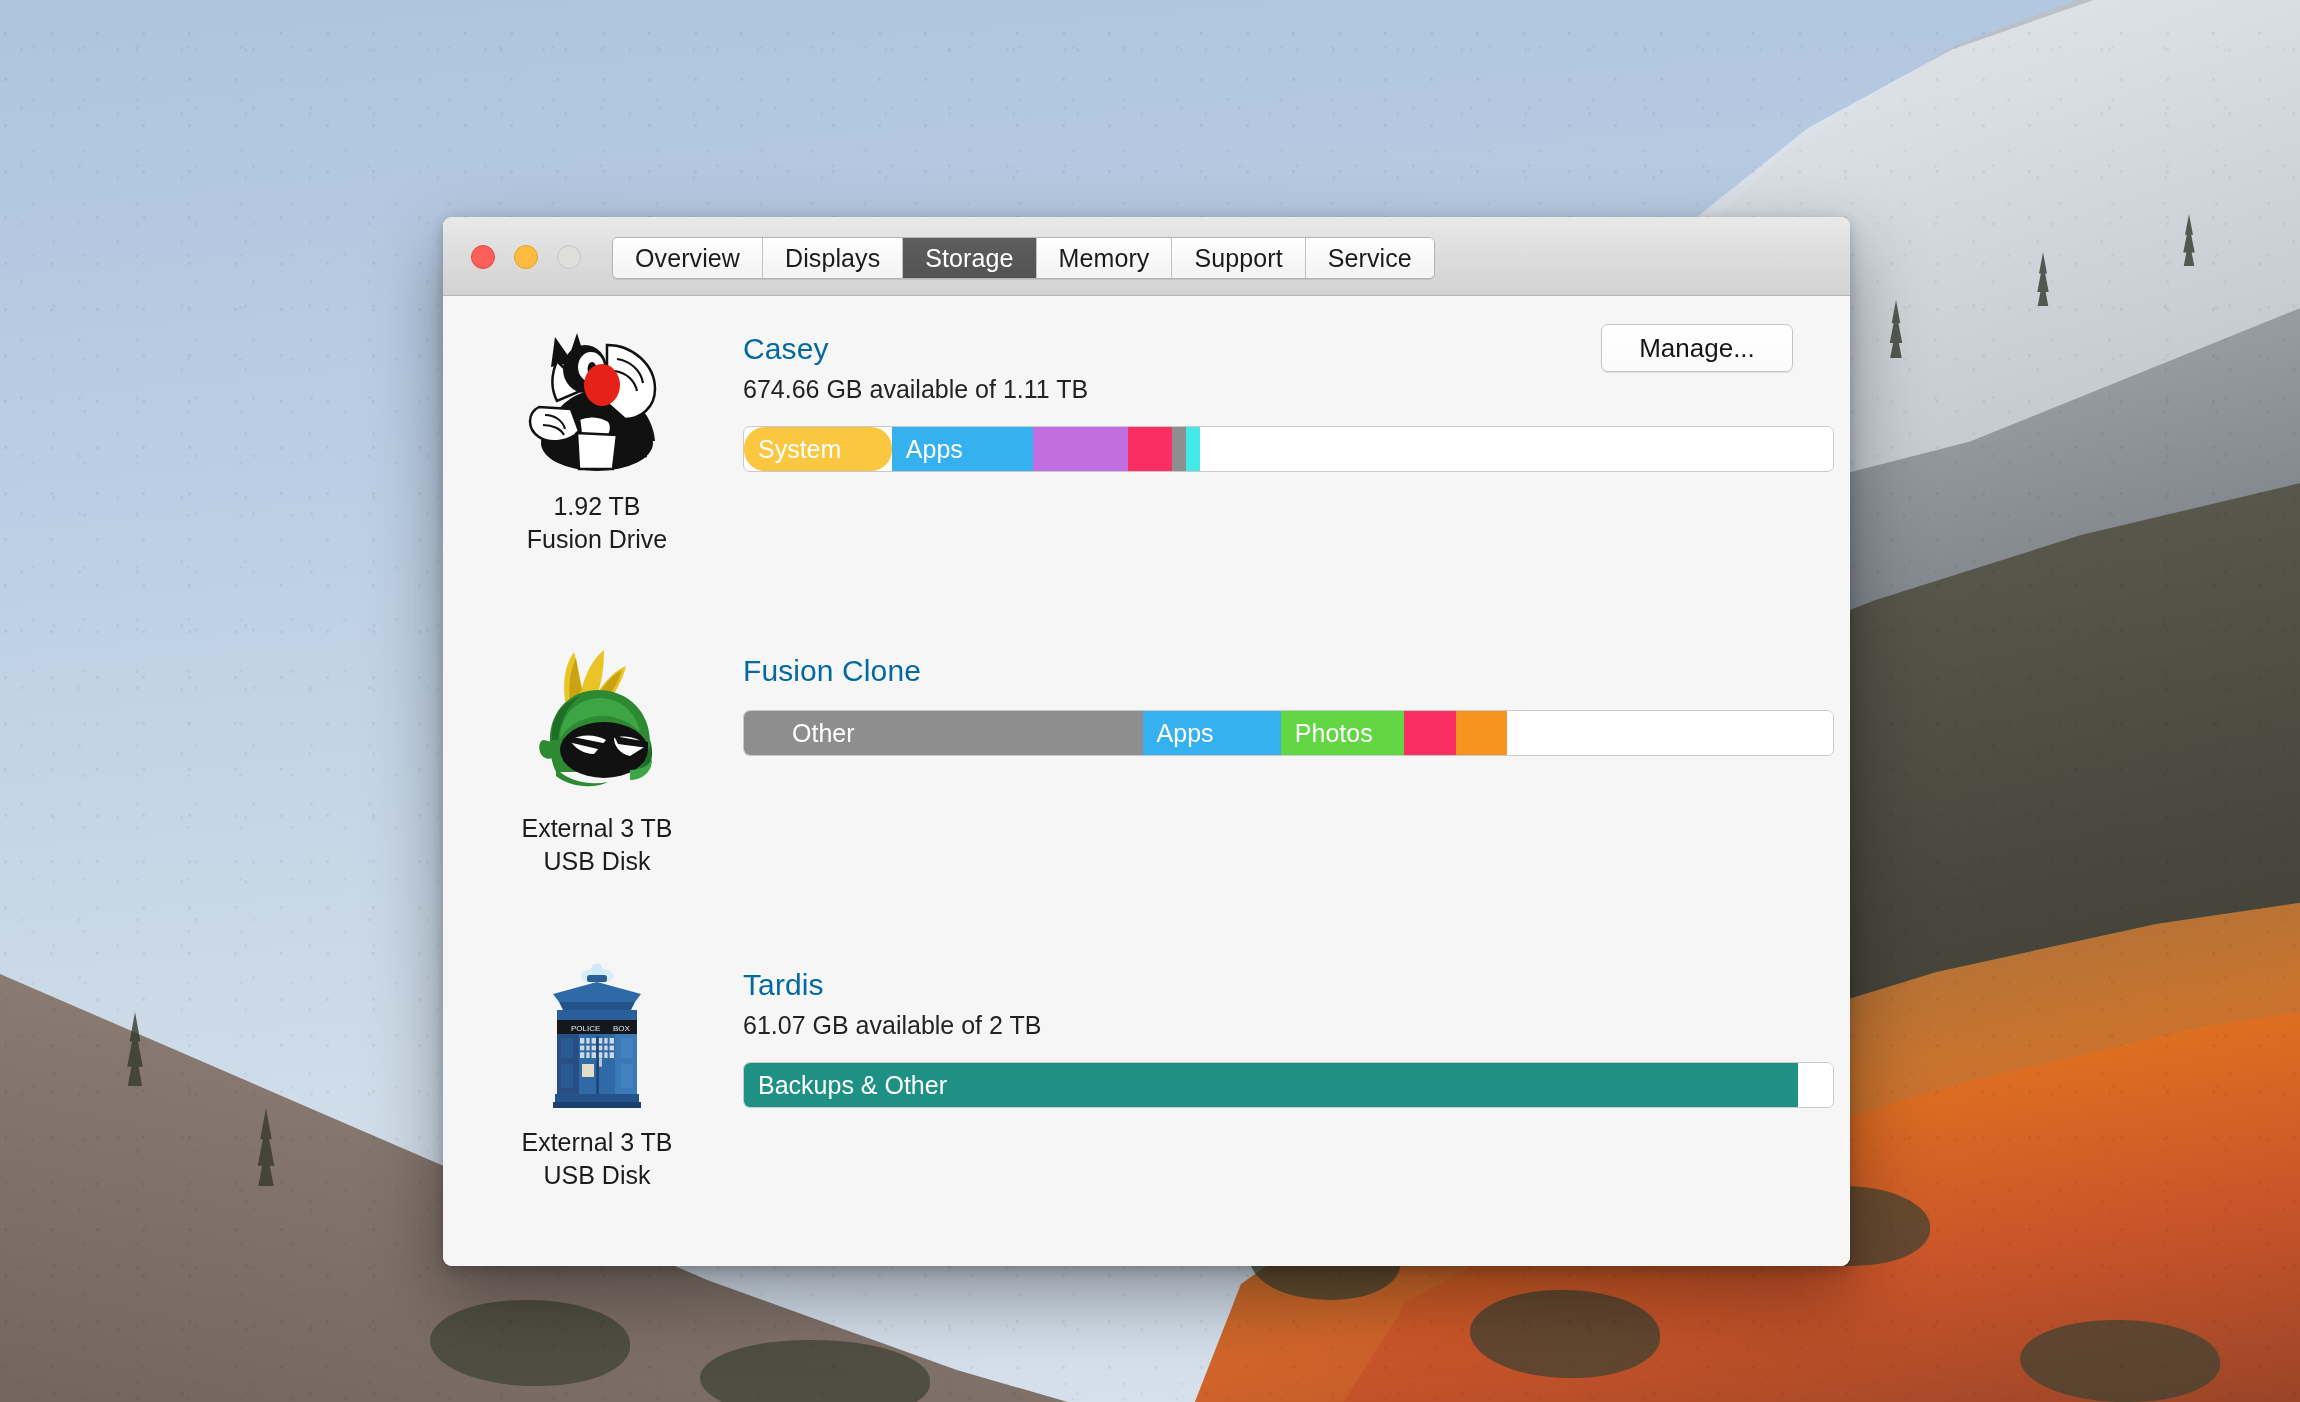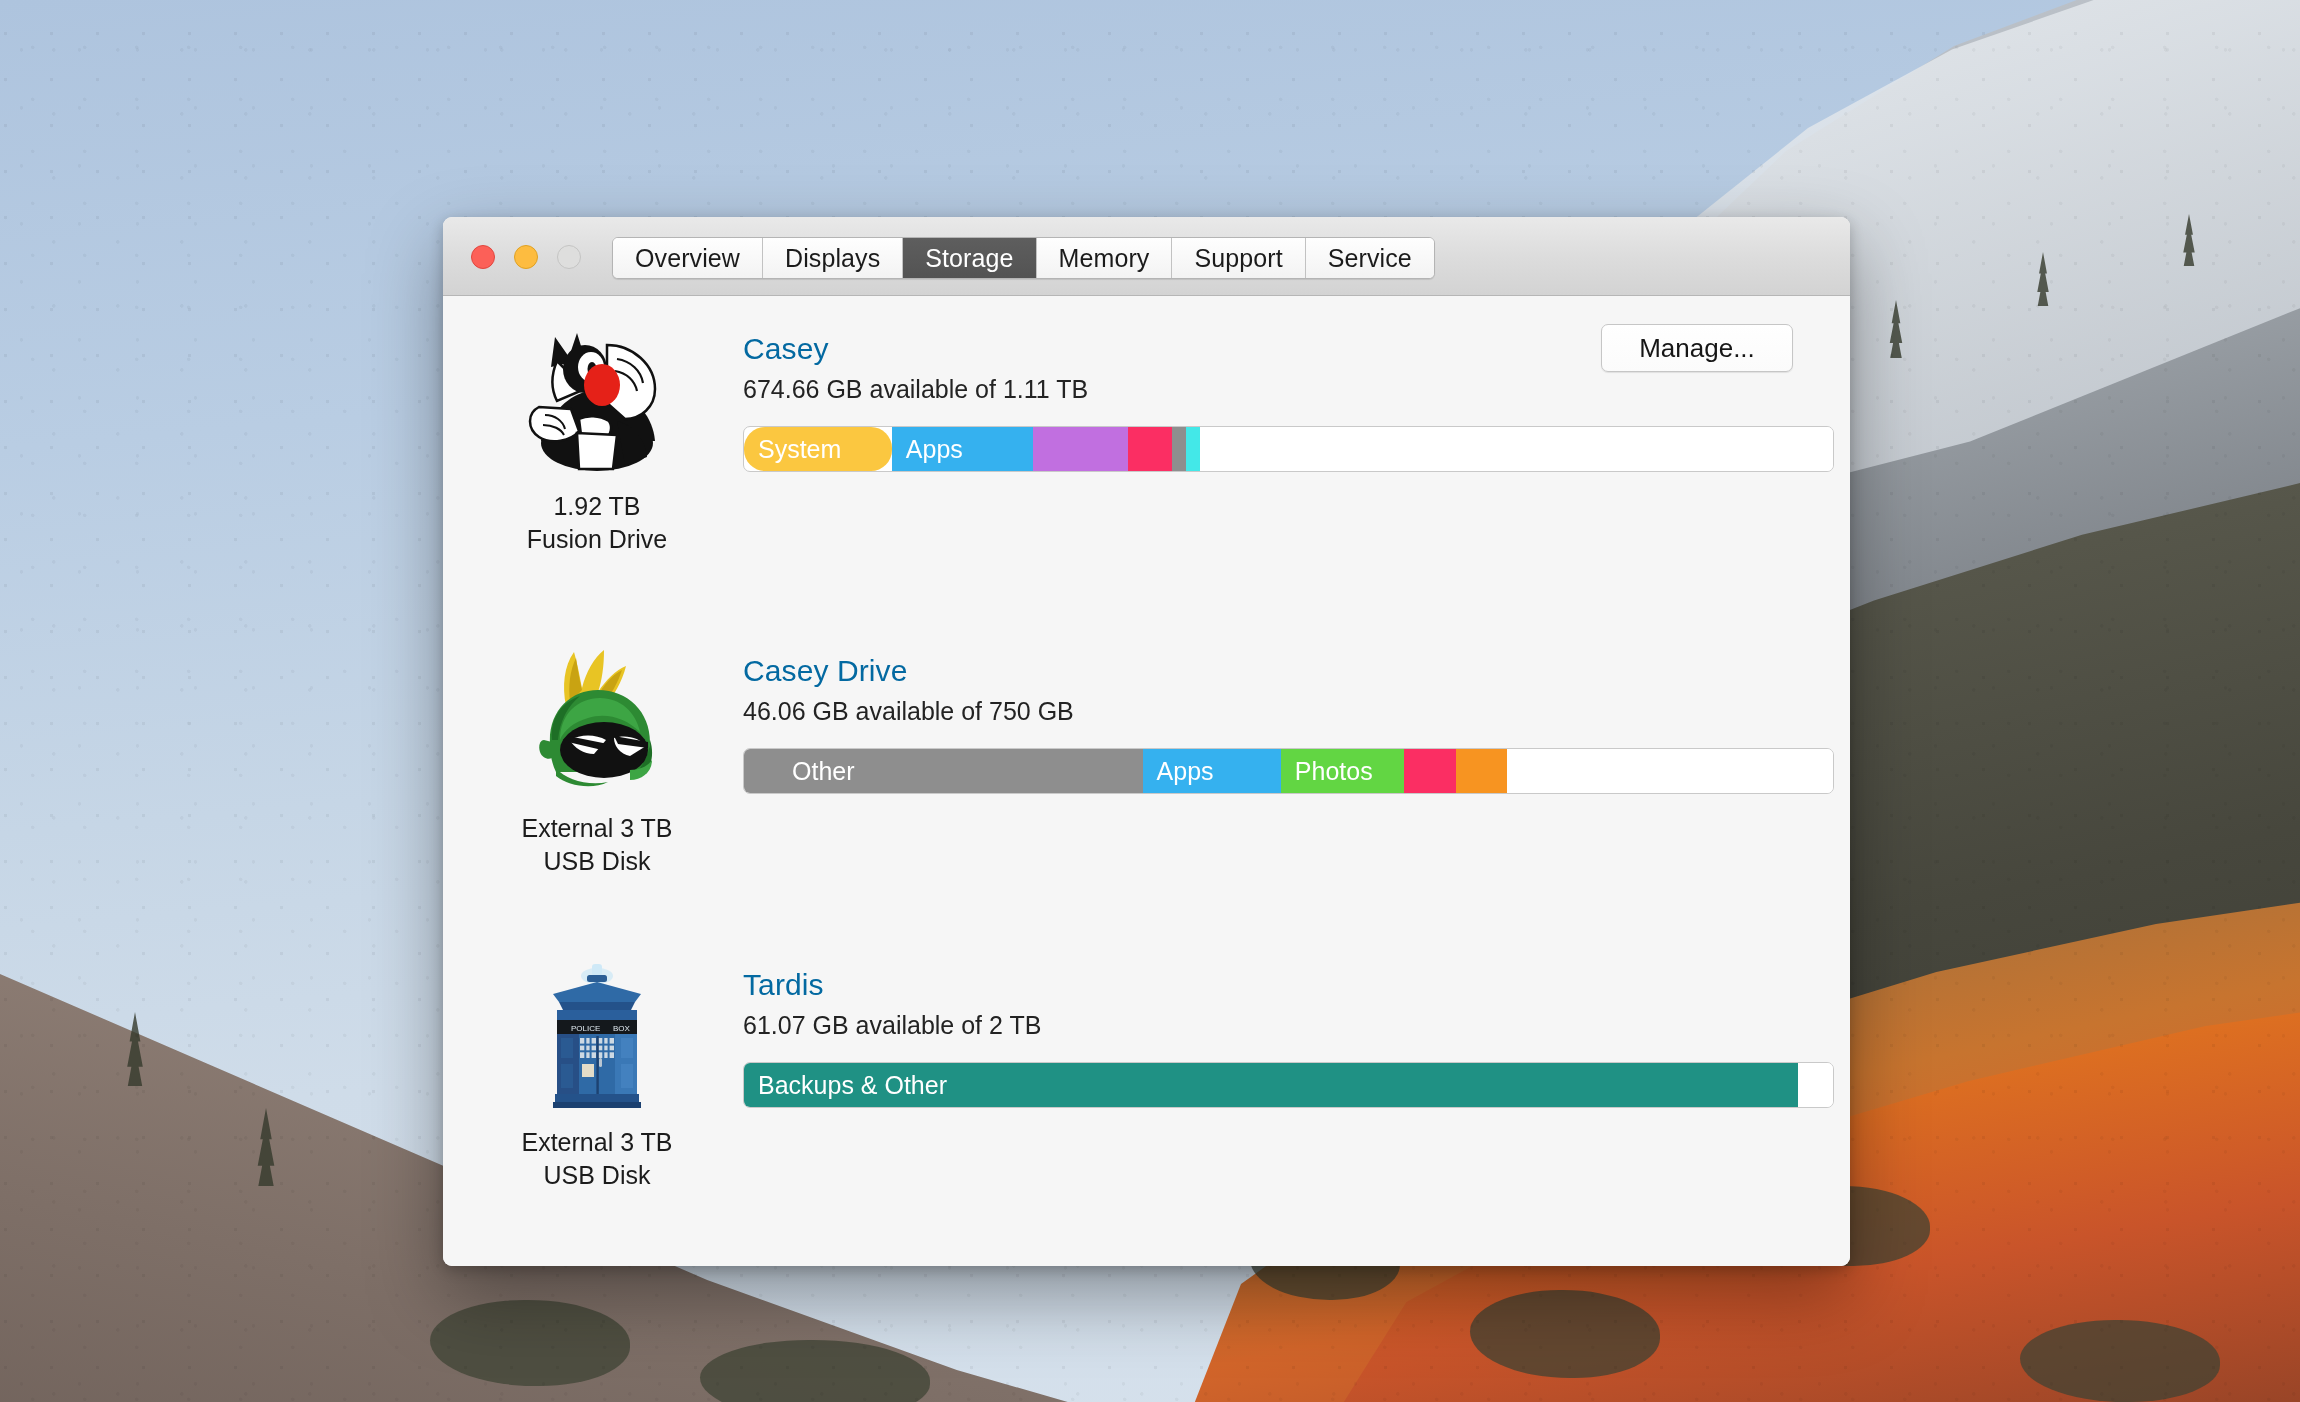--- a/index.html
+++ b/index.html
@@ -278,22 +278,21 @@
             <path d="M108 122 C118 122 126 118 130 112 C130 124 120 132 108 132 Z" fill="#3da544"></path>
           </svg>
         </div>
         <div class="icon-caption">
           <div>External 3 TB</div>
           <div>USB Disk</div>
         </div>
       </div>
 
       <div class="drive-body" style="top:36px;">
-        <div class="drive-title">Casey Drive</div>
-        <div class="drive-sub">46.06 GB available of 750 GB</div>
+        <div class="drive-title">Fusion Clone</div>
         <div class="bar">
             <div class="bar-seg" style="width: 36.6%; background: rgb(142, 142, 142); padding-left: 48px;">Other</div>
             <div class="bar-seg" style="width: 12.7%; background: rgb(53, 177, 239);">Apps</div>
             <div class="bar-seg" style="width: 11.3%; background: rgb(98, 214, 67);">Photos</div>
             <div class="bar-seg empty" style="width: 4.8%; background: rgb(251, 46, 99);"></div>
             <div class="bar-seg empty" style="width: 4.7%; background: rgb(247, 148, 33);"></div>
             <div class="bar-seg empty" style="width: 29.9%; background: rgb(255, 255, 255);"></div>
           </div>
       </div>
     </div>

